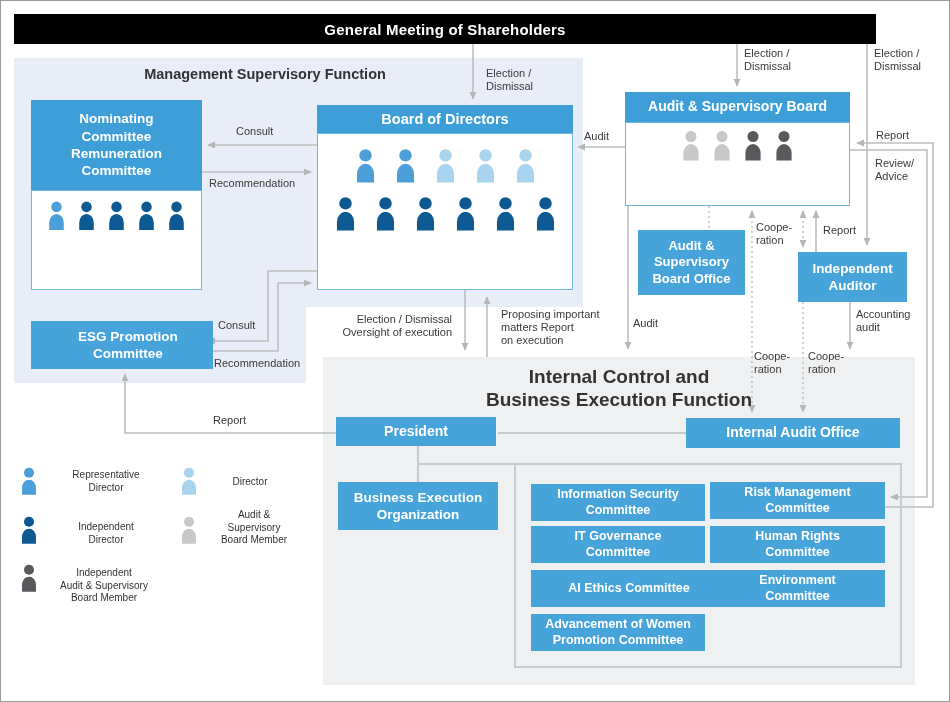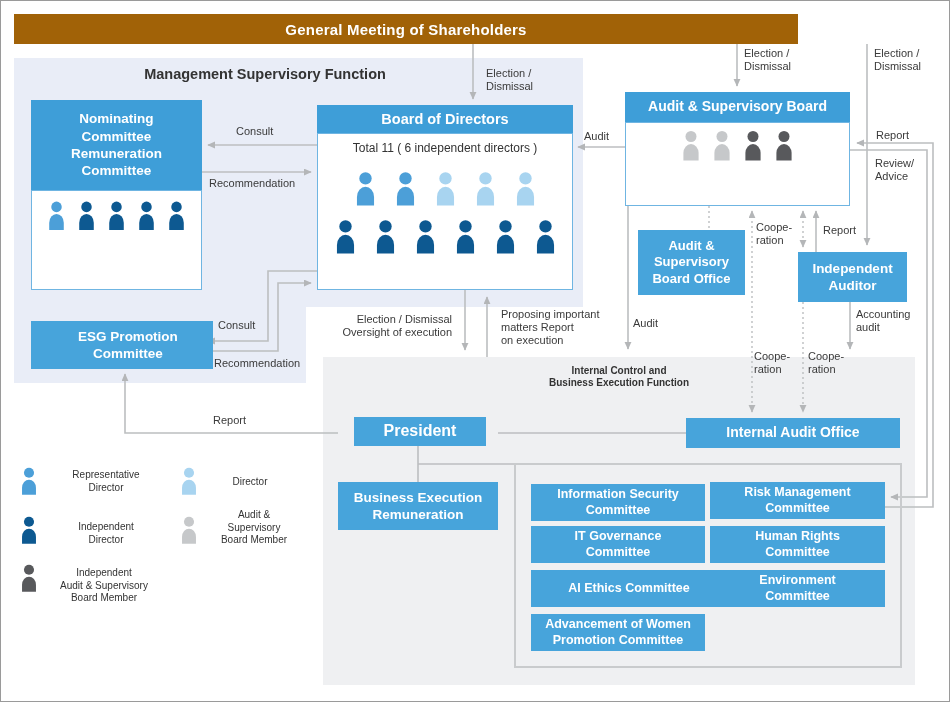--- a/index.html
+++ b/index.html
@@ -1,41 +1,41 @@
 <!DOCTYPE html>
 <html><head>
 <meta charset="utf-8">
 <style>
   html,body{margin:0;padding:0;}
   body{width:950px;height:702px;position:relative;background:#fff;
        font-family:"Liberation Sans",sans-serif;overflow:hidden;}
   .frame{position:absolute;inset:0;border:1px solid #9a9a9a;pointer-events:none;z-index:50;}
   
-  .banner{position:absolute;left:14px;top:14px;width:784px;height:30px;background:#a16207;
+  .banner{position:absolute;left:14px;top:14px;width:862px;height:30px;background:#000000;
           color:#fff;font-weight:bold;font-size:15px;display:flex;align-items:center;justify-content:center;letter-spacing:.2px;}
   .pm1{position:absolute;left:14px;top:58px;width:569px;height:249px;background:#E9EDF7;}
   .pm2{position:absolute;left:14px;top:58px;width:292px;height:325px;background:#E9EDF7;}
   .pm-title{position:absolute;left:14px;top:66px;width:502px;text-align:center;font-weight:bold;font-size:14.5px;color:#333;}
   .pi{position:absolute;left:323px;top:357px;width:592px;height:328px;background:#EFF0F2;}
-  .pi-title{position:absolute;left:323px;top:365px;width:592px;text-align:center;font-weight:bold;font-size:10px;color:#333;white-space:pre-line;line-height:1.22;}
+  .pi-title{position:absolute;left:323px;top:365px;width:592px;text-align:center;font-weight:bold;font-size:19px;color:#333;white-space:pre-line;line-height:1.22;}
   
   .box{position:absolute;background:#47A4DB;color:#fff;font-weight:bold;text-align:center;
        display:flex;align-items:center;justify-content:center;white-space:pre-line;line-height:1.28;}
   .hd{background:#3E9ED8;}
   .bd{position:absolute;background:#fff;border:1px solid #6FB5E2;box-sizing:border-box;}
   .nom-hd{left:31px;top:100px;width:171px;height:90px;font-size:13.5px;}
   .nom-bd{left:31px;top:190px;width:171px;height:100px;}
   .board-hd{left:317px;top:105px;width:256px;height:28px;font-size:14.5px;}
   .board-bd{left:317px;top:133px;width:256px;height:157px;}
   .asb-hd{left:625px;top:92px;width:225px;height:30px;font-size:14px;}
   .asb-bd{left:625px;top:122px;width:225px;height:84px;}
   .esg{left:31px;top:321px;width:170px;height:48px;font-size:13.5px;padding-left:12px;}
   .aso{left:638px;top:230px;width:107px;height:65px;font-size:13px;}
   .ia{left:798px;top:252px;width:109px;height:50px;font-size:13.5px;}
-  .pres{left:354px;top:417px;width:132px;height:29px;font-size:16px;}
+  .pres{left:336px;top:417px;width:160px;height:29px;font-size:14px;}
   .beo{left:338px;top:482px;width:160px;height:48px;font-size:13.5px;}
   .iao{left:686px;top:418px;width:214px;height:30px;font-size:14px;}
   .cc{position:absolute;left:514px;top:463px;width:388px;height:205px;border:2px solid #C9CBCD;box-sizing:border-box;}
   .cbox{font-size:12.5px;line-height:1.25;}
   .c1{left:531px;top:484px;width:174px;height:37px;}
   .c2{left:710px;top:482px;width:175px;height:37px;}
   .c3{left:531px;top:526px;width:174px;height:37px;}
   .c4{left:710px;top:526px;width:175px;height:37px;}
   .c5{left:531px;top:570px;width:196px;height:37px;}
   .c6{left:710px;top:570px;width:175px;height:37px;}
@@ -205,21 +205,20 @@
         <svg viewBox="0 0 24 30">
           <circle cx="12" cy="6" r="5.5" fill="#0D5991"></circle>
           <path d="M4.4 30 V22.5 a7.6 9 0 0 1 15.2 0 V30 Z" fill="#0D5991"></path>
         </svg>
       </span>
     </div>
 </div>
 
 <div class="box hd board-hd">Board of Directors</div>
 <div class="bd board-bd">
-  <div class="bd-total">Total 11 ( 6 independent directors )</div>
   <div class="prow r1">
       <span class="person">
         <svg viewBox="0 0 24 30">
           <circle cx="12" cy="6" r="5.5" fill="#4C9FD8"></circle>
           <path d="M4.4 30 V22.5 a7.6 9 0 0 1 15.2 0 V30 Z" fill="#4C9FD8"></path>
         </svg>
       </span>
       <span class="person">
         <svg viewBox="0 0 24 30">
           <circle cx="12" cy="6" r="5.5" fill="#4C9FD8"></circle>
@@ -317,21 +316,21 @@
 
 <div class="box esg">ESG Promotion
 Committee</div>
 <div class="box aso">Audit &amp;
 Supervisory
 Board Office</div>
 <div class="box ia">Independent
 Auditor</div>
 <div class="box pres">President</div>
 <div class="box beo">Business Execution
-Remuneration</div>
+Organization</div>
 <div class="box iao">Internal Audit Office</div>
 
 <div class="box cbox c1">Information Security
 Committee</div>
 <div class="box cbox c2">Risk Management
 Committee</div>
 <div class="box cbox c3">IT Governance
 Committee</div>
 <div class="box cbox c4">Human Rights
 Committee</div>

